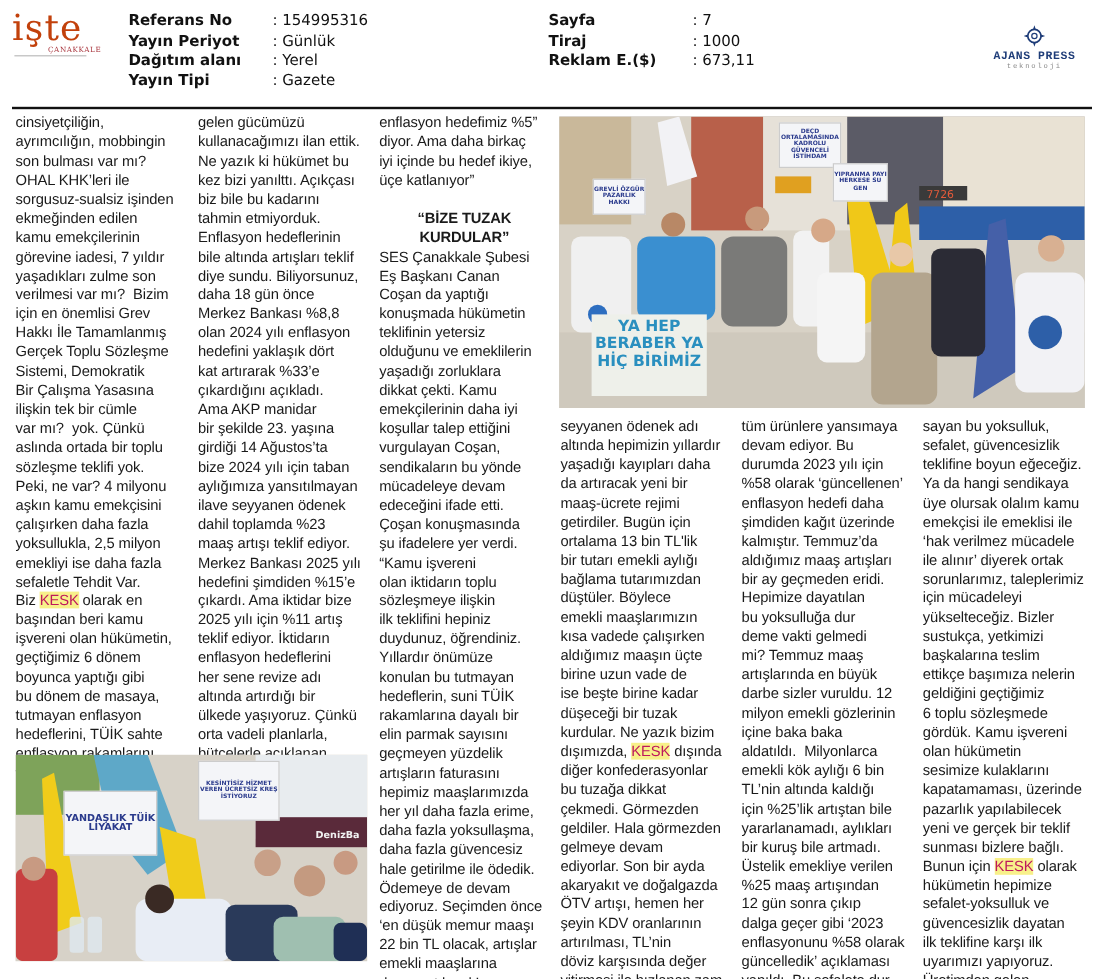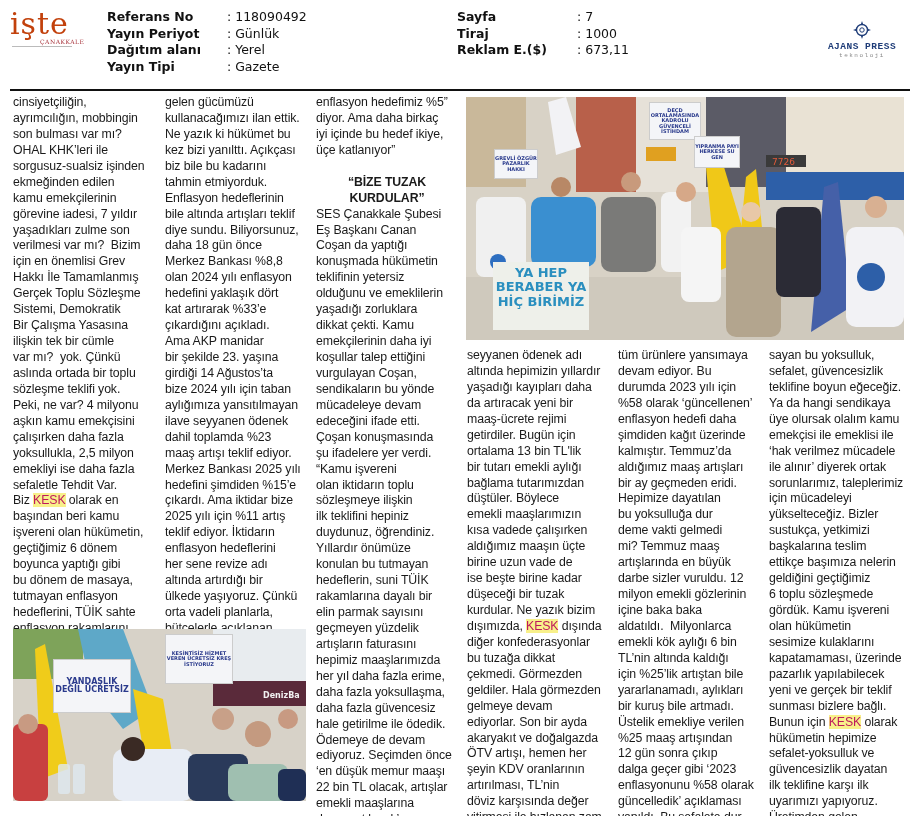--- a/index.html
+++ b/index.html
@@ -53,21 +53,21 @@
 <div class="header">
   <div class="logo-iste">
     <span class="word">işte</span>
     <span class="sub">ÇANAKKALE</span>
     <span class="line"></span>
   </div>
 
   <div class="meta meta-left">
     <div class="row">
         <span class="lbl">Referans No</span>
-        <span class="val">: 118090492</span>
+        <span class="val">: 154995316</span>
       </div>
     <div class="row">
         <span class="lbl">Yayın Periyot</span>
         <span class="val">: Günlük</span>
       </div>
     <div class="row">
         <span class="lbl">Dağıtım alanı</span>
         <span class="val">: Yerel</span>
       </div>
     <div class="row">
@@ -169,15 +169,15 @@
     <rect x="215" y="135" width="60" height="37" rx="8" fill="#9fbfb0"></rect>
     <rect x="265" y="140" width="28" height="32" rx="6" fill="#1f2f55"></rect>
     <circle cx="15" cy="95" r="10" fill="#c89a82"></circle>
     <circle cx="120" cy="120" r="12" fill="#3a2a24"></circle>
     <circle cx="210" cy="90" r="11" fill="#c8a088"></circle>
     <circle cx="245" cy="105" r="13" fill="#c49a80"></circle>
     <circle cx="275" cy="90" r="10" fill="#c89a82"></circle>
     <rect x="45" y="135" width="12" height="30" rx="3" fill="#dfe8f0" opacity="0.8"></rect>
     <rect x="60" y="135" width="12" height="30" rx="3" fill="#dfe8f0" opacity="0.8"></rect>
   </svg>
-  <div class="sign" style="left:40px;top:30px;width:76px;height:52px;font-size:8px;">YANDAŞLIK DEĞİL ÜCRETSİZ</div>
+  <div class="sign" style="left:40px;top:30px;width:76px;height:52px;font-size:8px;">YANDAŞLIK TÜİK LİYAKAT</div>
   <div class="sign" style="left:152px;top:5px;width:66px;height:48px;font-size:5px;">KESİNTİSİZ HİZMET VEREN ÜCRETSİZ KREŞ İSTİYORUZ</div>
 </div>
 
 </body></html>

